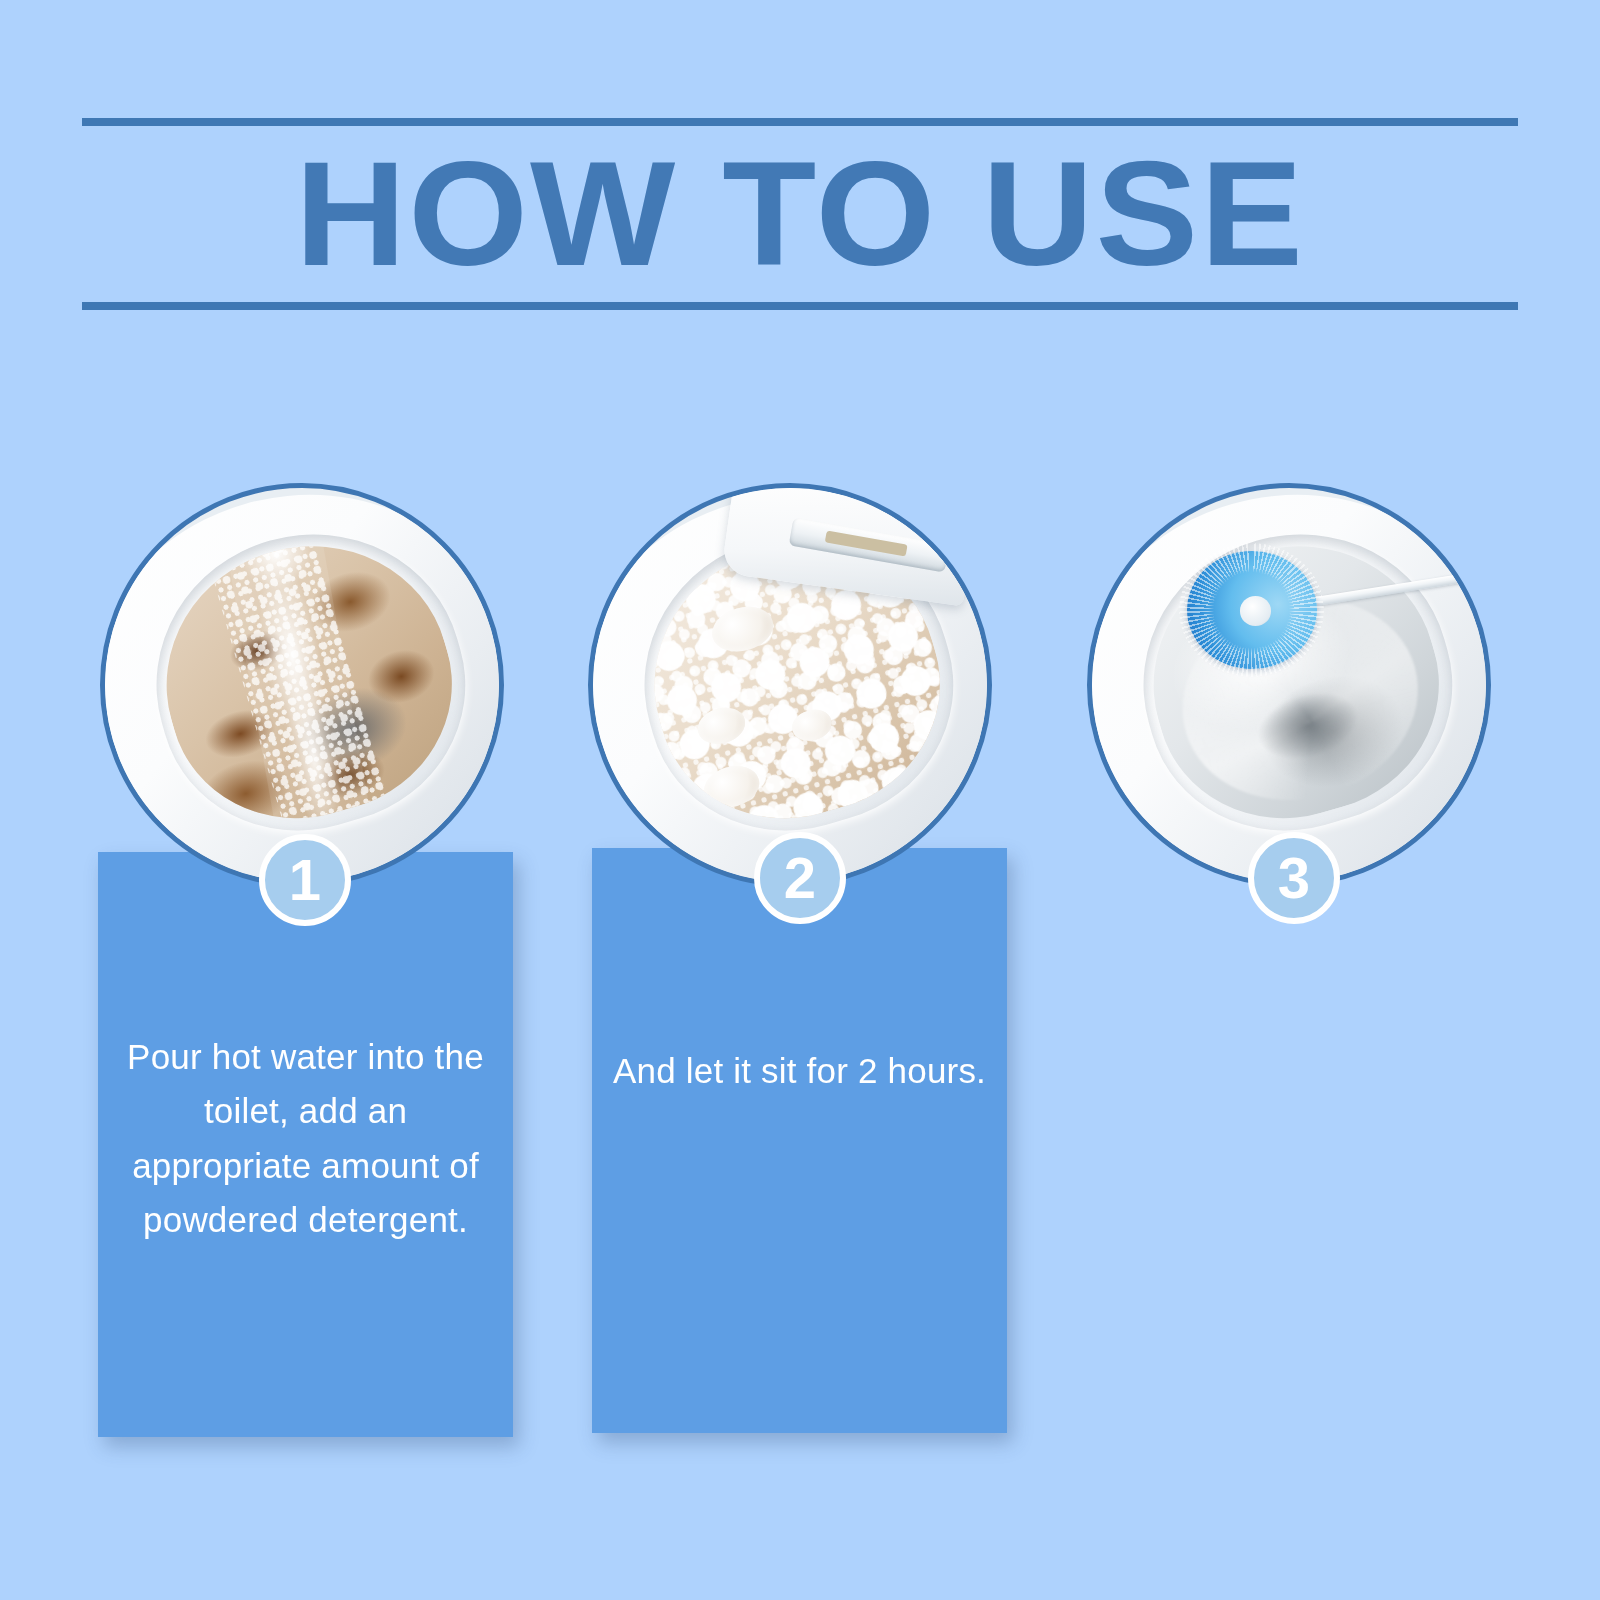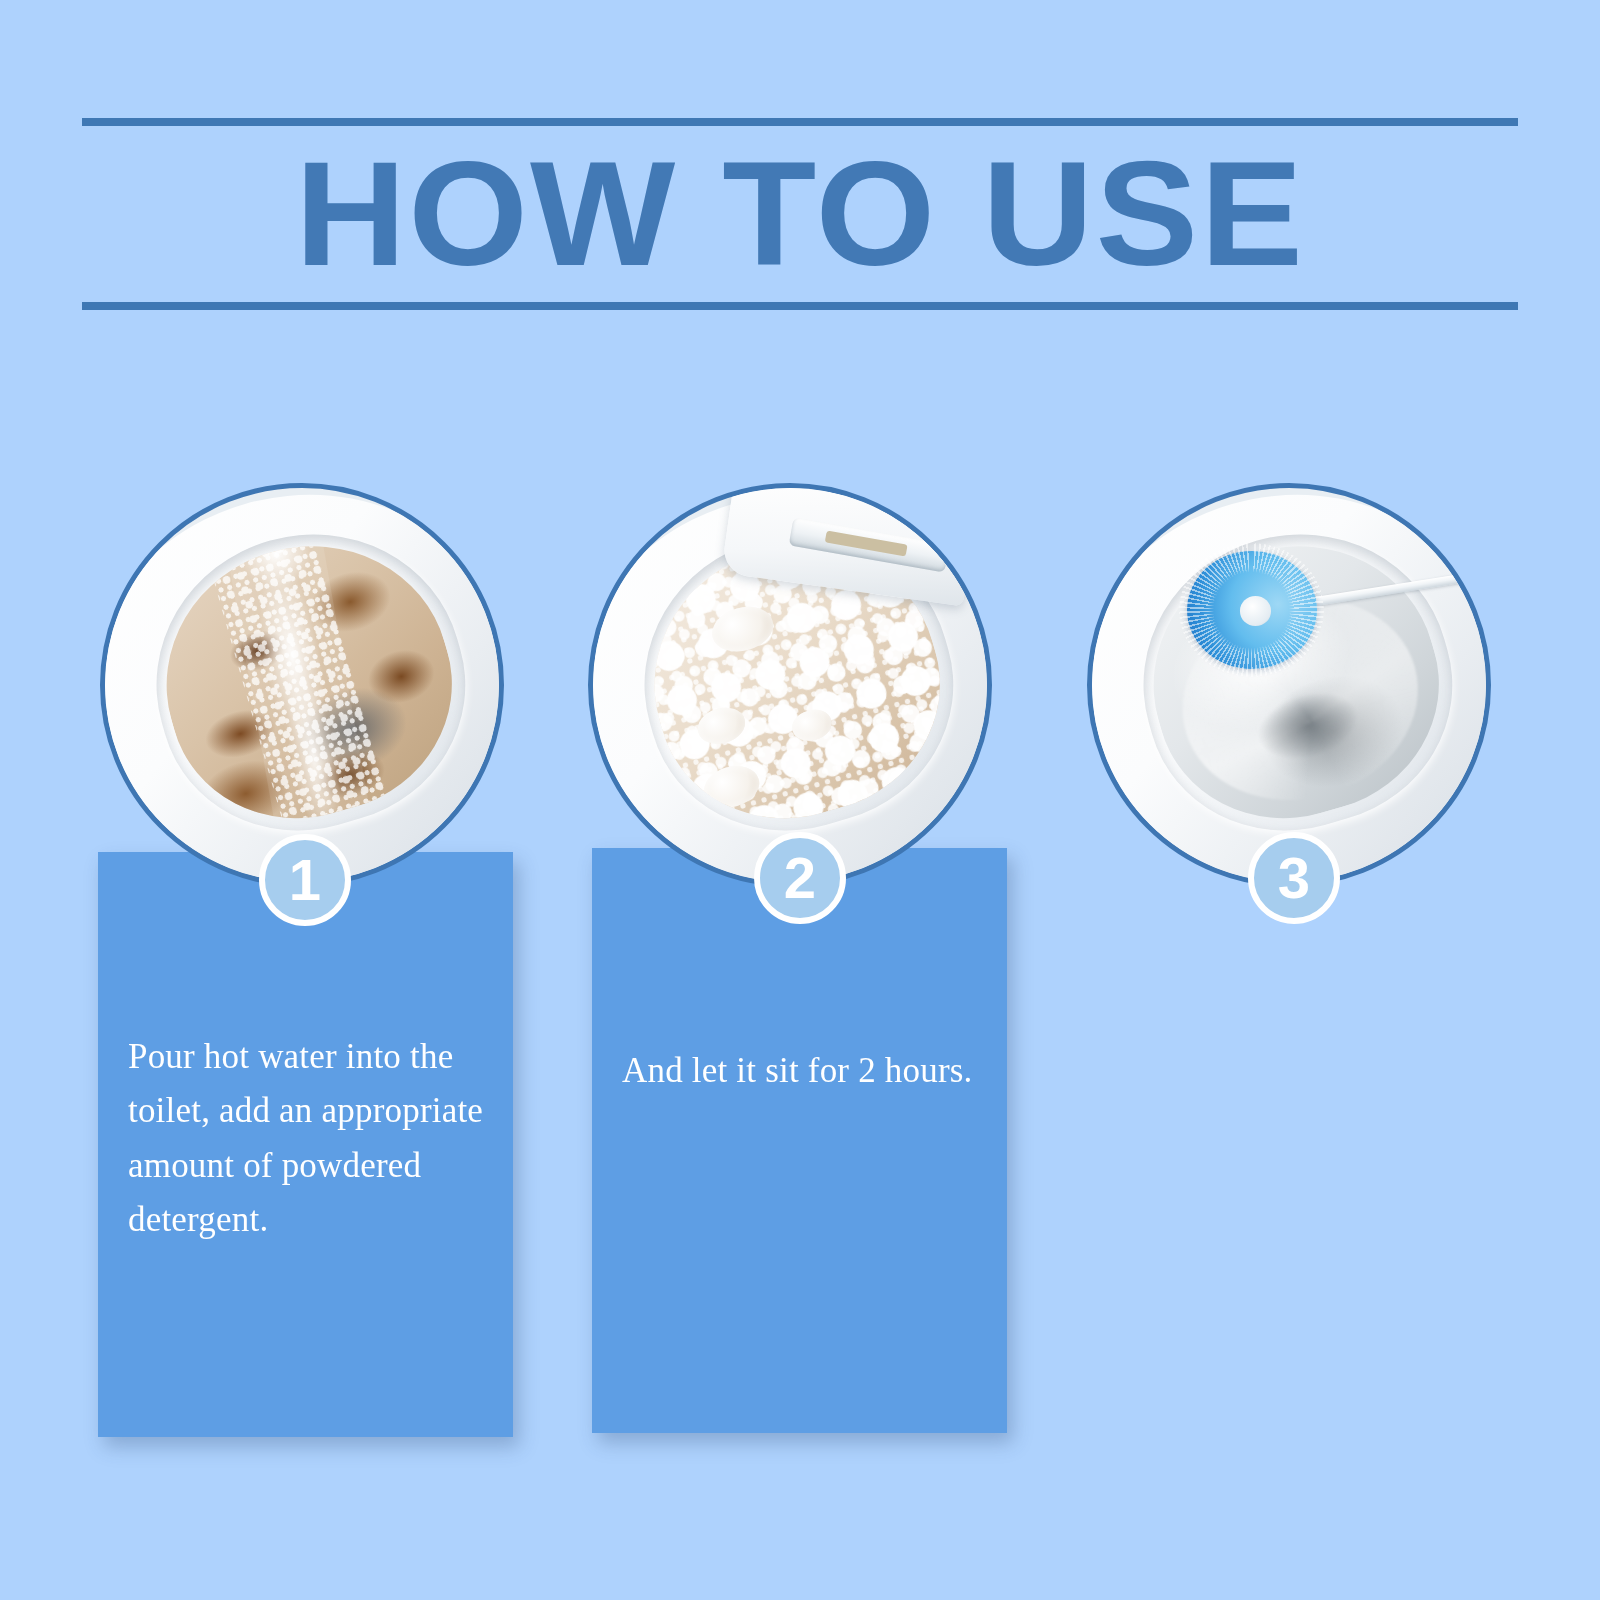--- a/index.html
+++ b/index.html
@@ -83,30 +83,30 @@
     width: 415px;
     height: 585px;
     background: #5e9ee4;
     box-shadow: 6px 10px 18px rgba(40, 70, 110, 0.28);
   }
   .step-2 .card { top: 848px; left: 42px; height: 585px; }
   .step-3 .card { top: 848px; left: 43px; height: 585px; }
 
   .card-text {
     position: absolute;
-    left: 12px;
+    left: 0;
     right: 0;
     top: 178px;
     padding: 0 18px;
+    text-align: center;
     color: #ffffff;
     font-size: 35px;
     line-height: 1.55;
     font-weight: 400;
     letter-spacing: 0.2px;
-    font-family: Liberation Serif, serif;
   }
   .step-2 .card-text { top: 196px; }
   .step-3 .card-text { top: 172px; }
 
   
   .photo {
     position: absolute;
     top: 483px;
     left: 45px;
     width: 404px;

